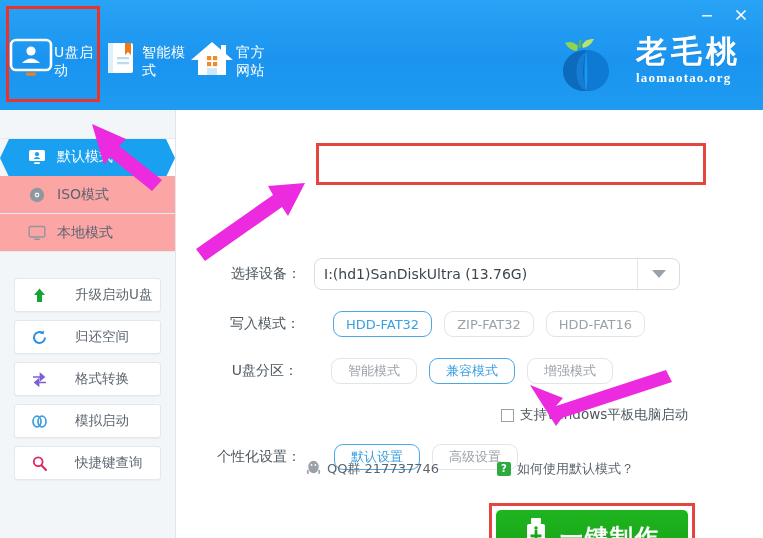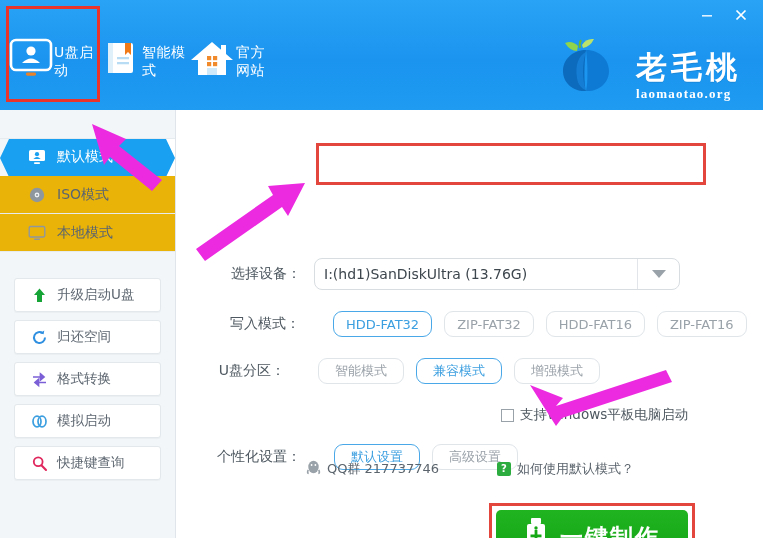--- a/index.html
+++ b/index.html
@@ -43,21 +43,21 @@
   }
   .nav-item .nav-ico { height: 48px; display:flex; align-items:center; justify-content:center; }
   .nav-item .nav-label {
     margin-top: 6px; color: #ffffff; font-size: 14px; letter-spacing: .5px;
     font-family: "DejaVu Sans", "Liberation Sans", sans-serif;
   }
   .nav-item.active { outline: 3px solid #e8342a; outline-offset: -1px; }
 
   .logo {
     position: absolute; right: 22px; top: 36px;
-    display: flex; align-items: flex-end; gap: 20px;
+    display: flex; align-items: flex-start; gap: 20px;
   }
   .logo-text { display: flex; flex-direction: column; align-items: flex-start; }
   .logo-cn {
     font-size: 31px; font-weight: bold; color: #ffffff; line-height: 1;
     letter-spacing: 4px;
     font-family: "DejaVu Sans", "Liberation Sans", sans-serif;
     text-shadow: 0 1px 0 rgba(0,0,0,.10);
   }
   .logo-en {
     font-size: 13px; font-weight: bold; color: #ffffff; line-height: 1;
@@ -68,21 +68,21 @@
   
   .sidebar {
     position: absolute; left: 0; top: 110px; width: 176px; height: 428px;
     background: #f3f6f8; border-right: 1px solid #dfe5ea;
   }
   .mode-list { margin-top: 28px; }
   .mode-item {
     position: relative; height: 38px;
     display: flex; align-items: center; padding-left: 28px; gap: 11px;
     font-size: 14px; color: #5a6570; cursor: pointer;
-    background: #eab308; border-bottom: 1px solid #e6ebef;
+    background: #fca5a5; border-bottom: 1px solid #e6ebef;
     font-family: "DejaVu Sans", "Liberation Sans", sans-serif;
   }
   .mode-item:first-child { border-top: 1px solid #e6ebef; }
   .mode-item.active {
     background: #19a0f0; color: #ffffff; border-bottom-color: #19a0f0;
   }
   .mode-item.active::before {
     content: ""; position: absolute; left: 0; top: 0; width: 9px; height: 38px;
     background: #f3f6f8;
     clip-path: polygon(0 0, 100% 0, 0 50%, 100% 100%, 0 100%);
@@ -90,21 +90,21 @@
   .mode-item.active::after {
     content: ""; position: absolute; right: 0; top: 0; width: 9px; height: 38px;
     background: #ffffff;
     clip-path: polygon(100% 0, 0 0, 100% 50%, 0 100%, 100% 100%);
   }
   .mode-ico { width: 18px; height: 18px; display:flex; align-items:center; justify-content:center; flex: 0 0 18px; }
 
   .tool-list { margin-top: 26px; padding: 0 14px; display: flex; flex-direction: column; gap: 8px; }
   .tool-btn {
     height: 34px; background: #ffffff; border: 1px solid #e2e8ec; border-radius: 3px;
-    display: flex; align-items: center; padding-left: 16px; gap: 9px;
+    display: flex; align-items: center; padding-left: 16px; gap: 27px;
     font-size: 13.5px; color: #5d6670; cursor: pointer;
     box-shadow: 0 1px 1px rgba(0,0,0,.03);
     font-family: "DejaVu Sans", "Liberation Sans", sans-serif;
   }
   .tool-ico { width: 17px; height: 17px; display:flex; align-items:center; justify-content:center; flex:0 0 17px; }
 
   
   .main {
     position: absolute; left: 177px; top: 110px; width: 586px; height: 376px;
     background: #ffffff;
@@ -373,25 +373,24 @@
         </span>
       </div>
     </div>
 
     <div class="row" style="left:19px; top:201px; height:26px;">
       <span class="row-label">写入模式：</span>
       <span class="opt-group" style="margin-left:33px;">
         <span class="opt-btn selected">HDD-FAT32</span>
         <span class="opt-btn">ZIP-FAT32</span>
         <span class="opt-btn">HDD-FAT16</span>
-        <span class="opt-btn">ZIP-FAT16</span>
-      </span>
-    </div>
-
-    <div class="row" style="left:4px; top:248px; height:26px;">
+      </span>
+    </div>
+
+    <div class="row" style="left:17px; top:248px; height:26px;">
       <span class="row-label">U盘分区：</span>
       <span class="opt-group" style="margin-left:33px;">
         <span class="opt-btn">智能模式</span>
         <span class="opt-btn selected">兼容模式</span>
         <span class="opt-btn">增强模式</span>
       </span>
     </div>
 
     <div class="chk-row">
       <span class="chk-box"></span>

